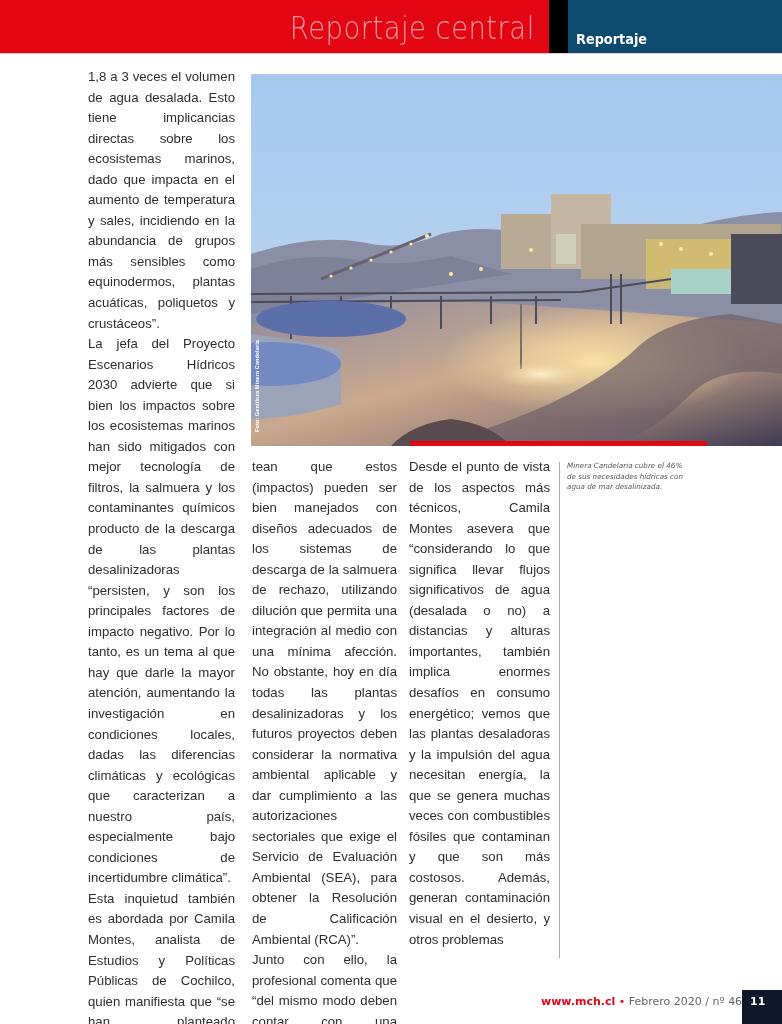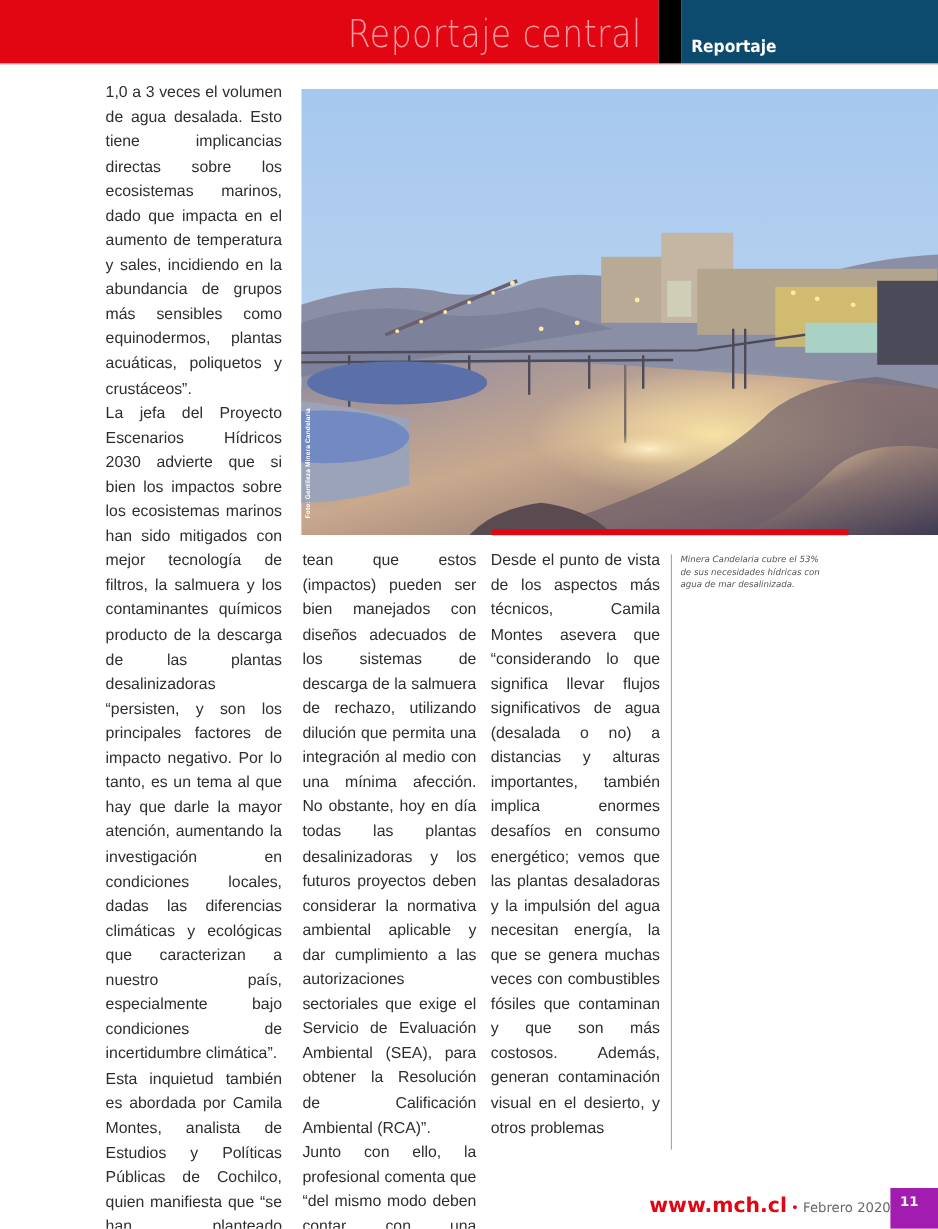--- a/index.html
+++ b/index.html
@@ -70,25 +70,25 @@
   .caption {
     position: absolute; left: 567px; top: 461px; width: 120px;
     font-family: "DejaVu Sans", sans-serif; font-style: italic; font-size: 7.2px;
     line-height: 10.6px; color: #555;
   }
   
   .footer {
     position: absolute; left: 541px; top: 995px; font-size: 11px; color: #666;
     white-space: nowrap; font-family: "DejaVu Sans", sans-serif;
   }
-  .footer .url { color: #e20613; font-weight: bold; font-size: 17px; }
+  .footer .url { color: #e20613; font-weight: bold; font-size: 11px; }
   .footer .dot { color: #e20613; }
   .pagebox {
     position: absolute; left: 742px; top: 990px; width: 40px; height: 34px;
-    background: #a21caf;
+    background: #0f172a;
   }
   .pagenum {
     position: absolute; left: 8px; top: 5px; color: #fff; font-weight: bold;
     font-size: 11px; font-family: "DejaVu Sans", sans-serif;
   }
 </style>
 </head>
 <body>
 
 <div class="hdr-red">
@@ -176,34 +176,34 @@
     <line x1="270" y1="230" x2="270" y2="295" stroke="#7a6e68" stroke-width="2"></line>
     <ellipse cx="290" cy="300" rx="45" ry="14" fill="url(#lampglow)"></ellipse>
 
     <path d="M140 372 Q160 350 200 345 Q240 350 260 372 Z" fill="#5a4b50"></path>
   </svg>
 </div>
 <div class="photo-credit">Foto: Gentileza Minera Candelaria</div>
 <div class="photo-strip"></div>
 
 <div class="col col1">
-  <p>1,0 a 3 veces el volumen de agua desalada. Esto tiene implicancias directas sobre los ecosistemas marinos, dado que impacta en el aumento de temperatura y sales, incidiendo en la abundancia de grupos más sensibles como equinodermos, plantas acuáticas, poliquetos y crustáceos”.</p>
+  <p>1,8 a 3 veces el volumen de agua desalada. Esto tiene implicancias directas sobre los ecosistemas marinos, dado que impacta en el aumento de temperatura y sales, incidiendo en la abundancia de grupos más sensibles como equinodermos, plantas acuáticas, poliquetos y crustáceos”.</p>
   <p>La jefa del Proyecto Escenarios Hídricos 2030 advierte que si bien los impactos sobre los ecosistemas marinos han sido mitigados con mejor tecnología de filtros, la salmuera y los contaminantes químicos producto de la descarga de las plantas desalinizadoras “persisten, y son los principales factores de impacto negativo. Por lo tanto, es un tema al que hay que darle la mayor atención, aumentando la investigación en condiciones locales, dadas las diferencias climáticas y ecológicas que caracterizan a nuestro país, especialmente bajo condiciones de incertidumbre climática”.</p>
   <p>Esta inquietud también es abordada por Camila Montes, analista de Estudios y Políticas Públicas de Cochilco, quien manifiesta que “se han planteado problemas como la deposición de las salmueras concentradas de descarte, que pueden generar efectos en el ecosistema marino, así como también problemas en las tomas de agua. Sin embargo, no hay estudios concluyentes y otros plan-</p>
 </div>
 <div class="col col2">
   <p>tean que estos (impactos) pueden ser bien manejados con diseños adecuados de los sistemas de descarga de la salmuera de rechazo, utilizando dilución que permita una integración al medio con una mínima afección. No obstante, hoy en día todas las plantas desalinizadoras y los futuros proyectos deben considerar la normativa ambiental aplicable y dar cumplimiento a las autorizaciones sectoriales que exige el Servicio de Evaluación Ambiental (SEA), para obtener la Resolución de Calificación Ambiental (RCA)”.</p>
   <p>Junto con ello, la profesional comenta que “del mismo modo deben contar con una concesión marítima, a cargo de la Dirección General del Territorio Marí-</p>
 </div>
 <div class="col col3">
   <p>Desde el punto de vista de los aspectos más técnicos, Camila Montes asevera que “considerando lo que significa llevar flujos significativos de agua (desalada o no) a distancias y alturas importantes, también implica enormes desafíos en consumo energético; vemos que las plantas desaladoras y la impulsión del agua necesitan energía, la que se genera muchas veces con combustibles fósiles que contaminan y que son más costosos. Además, generan contaminación visual en el desierto, y otros problemas</p>
 </div>
 
 <div class="rule"></div>
-<div class="caption">Minera Candelaria cubre el 53% de sus necesidades hídricas con agua de mar desalinizada.</div>
+<div class="caption">Minera Candelaria cubre el 46% de sus necesidades hídricas con agua de mar desalinizada.</div>
 
 <div class="footer">
   <span class="url">www.mch.cl</span>
   <span class="dot">•</span>
   <span>Febrero 2020 / nº 464</span>
 </div>
 <div class="pagebox">
   <span class="pagenum">11</span>
 </div>
 

